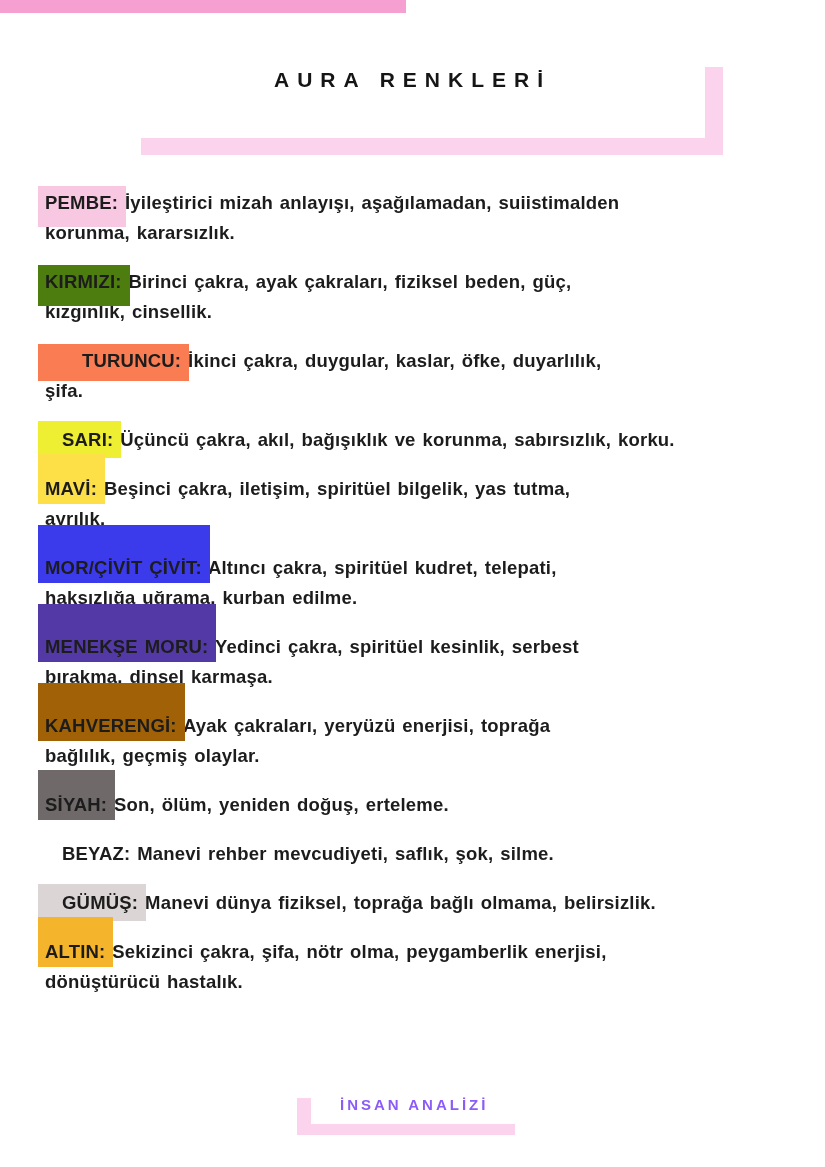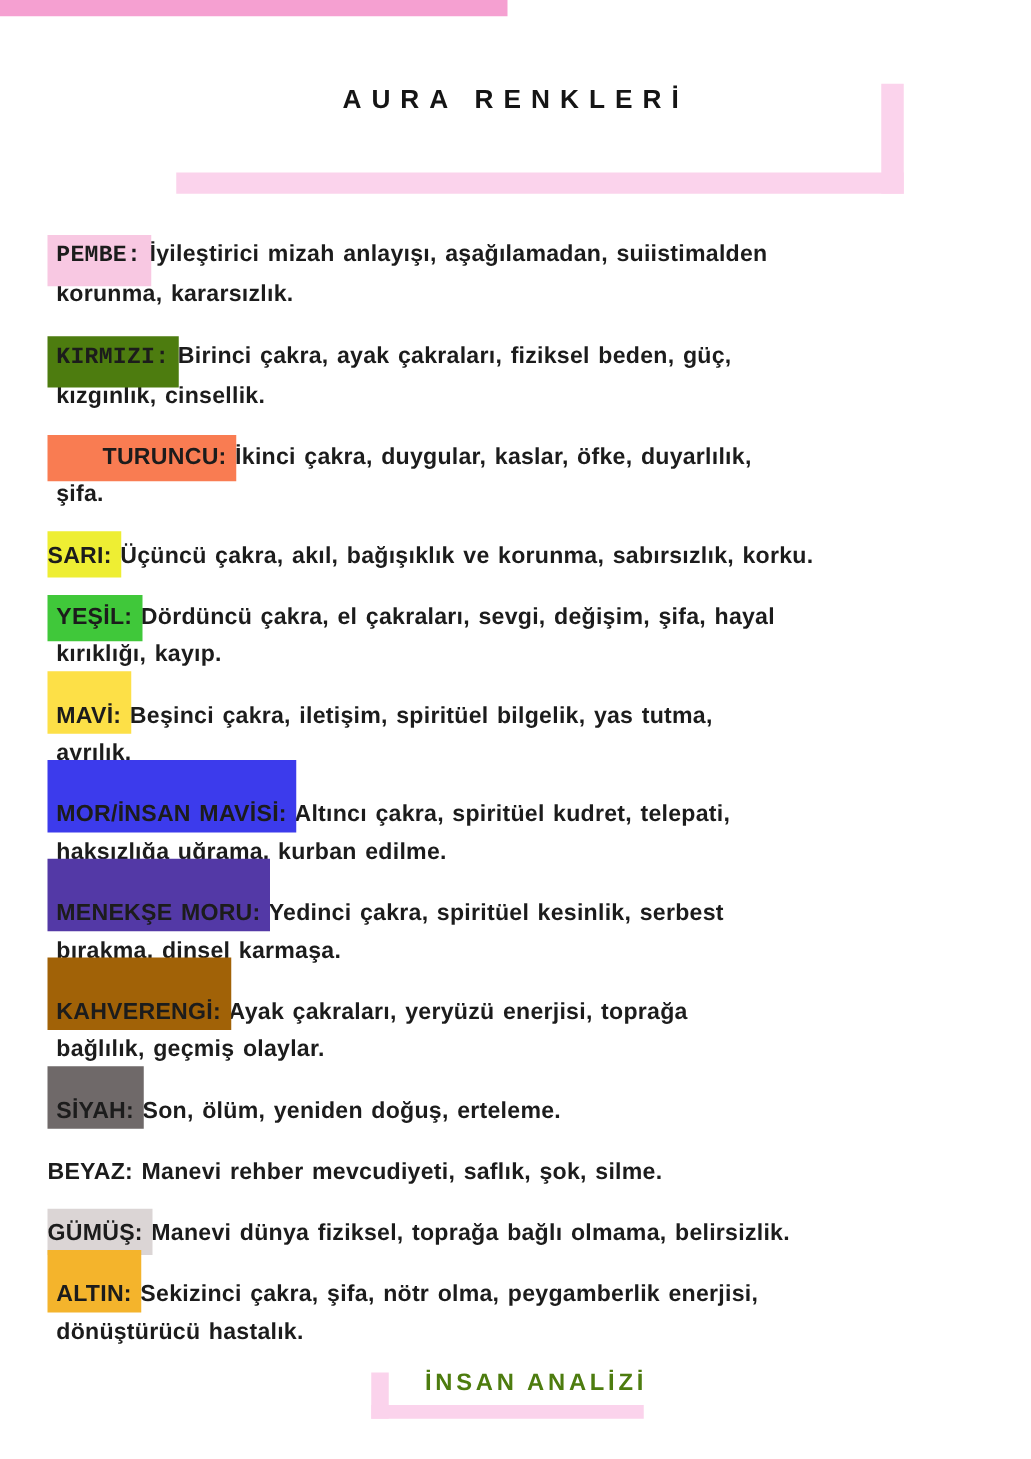--- a/index.html
+++ b/index.html
@@ -23,30 +23,30 @@
 
   .entries{
     position:absolute;left:45px;top:188px;width:745px;
   }
   .entry{
     margin:0 0 19px 0;
     font-size:18.5px;font-weight:700;line-height:30px;
     letter-spacing:0.2px;word-spacing:1.5px;color:#1c1c1c;
   }
   .sw{position:relative;z-index:0;}
-  .sw-mid   {padding:8px 8px 8px 0;   margin:-8px -8px -8px -7px;}
-  .sw-down  {padding:6px 8px 14px 7px;  margin:-6px -8px -14px -7px;font-family:Liberation Mono, monospace;}
+  .sw-mid   {padding:8px 8px 8px 24px;   margin:-8px -8px -8px -7px;}
+  .sw-down  {padding:6px 8px 14px 7px;  margin:-6px -8px -14px -7px;}
   .sw-down-sm{padding:6px 8px 10px 7px; margin:-6px -8px -10px -7px;}
   .sw-up    {padding:24px 8px 5px 7px;  margin:-24px -8px -5px -7px;}
   .sw-up-lg {padding:32px 8px 5px 7px;  margin:-32px -8px -5px -7px;}
   .desc{white-space:pre-line;}
 
   .footer-text{
     position:absolute;left:340px;top:1096px;
-    font-size:19px;font-weight:700;letter-spacing:3px;color:#4d7c0f;
+    font-size:15px;font-weight:700;letter-spacing:3px;color:#8b5cf6;
   }
   .footer-l-v{left:297px;top:1098px;width:14px;height:37px;}
   .footer-l-h{left:297px;top:1124px;width:218px;height:11px;}
 </style>
 </head>
 <body>
 
 <div class="page">
 
   <div class="deco top-bar" style="background: rgb(245, 160, 209);"></div>
@@ -60,27 +60,25 @@
 korunma, kararsızlık.</span></p>
 
     <p class="entry"><span class="sw sw-down" style="background: #4d7c0f;">KIRMIZI:</span> <span class="desc">Birinci çakra, ayak çakraları, fiziksel beden, güç,
 kızgınlık, cinsellik.</span></p>
 
     <p class="entry"><span class="sw sw-down-sm" style="background: rgb(249, 124, 82); padding-left: 44px;">TURUNCU:</span> <span class="desc">İkinci çakra, duygular, kaslar, öfke, duyarlılık,
 şifa.</span></p>
 
     <p class="entry"><span class="sw sw-mid" style="background: rgb(238, 238, 51);">SARI:</span> <span class="desc">Üçüncü çakra, akıl, bağışıklık ve korunma, sabırsızlık, korku.</span></p>
 
-    <p class="entry"><span class="sw sw-down-sm" style="background: rgb(64, 200, 58);">YEŞİL:</span> <span class="desc">Dördüncü çakra, el çakraları, sevgi, değişim, şifa, hayal
-kırıklığı, kayıp.</span></p>
 
     <p class="entry"><span class="sw sw-up" style="background: #fde047;">MAVİ:</span> <span class="desc">Beşinci çakra, iletişim, spiritüel bilgelik, yas tutma,
 ayrılık.</span></p>
 
-    <p class="entry"><span class="sw sw-up-lg" style="background: rgb(60, 59, 236);">MOR/İNSAN MAVİSİ:</span> <span class="desc">Altıncı çakra, spiritüel kudret, telepati,
+    <p class="entry"><span class="sw sw-up-lg" style="background: rgb(60, 59, 236);">MOR/ÇİVİT ÇİVİT:</span> <span class="desc">Altıncı çakra, spiritüel kudret, telepati,
 haksızlığa uğrama, kurban edilme.</span></p>
 
     <p class="entry"><span class="sw sw-up-lg" style="background: rgb(83, 57, 166);">MENEKŞE MORU:</span> <span class="desc">Yedinci çakra, spiritüel kesinlik, serbest
 bırakma, dinsel karmaşa.</span></p>
 
     <p class="entry"><span class="sw sw-up-lg" style="background: #a16207;">KAHVERENGİ:</span> <span class="desc">Ayak çakraları, yeryüzü enerjisi, toprağa
 bağlılık, geçmiş olaylar.</span></p>
 
     <p class="entry"><span class="sw sw-up" style="background: rgb(111, 105, 105);">SİYAH:</span> <span class="desc">Son, ölüm, yeniden doğuş, erteleme.</span></p>
 

